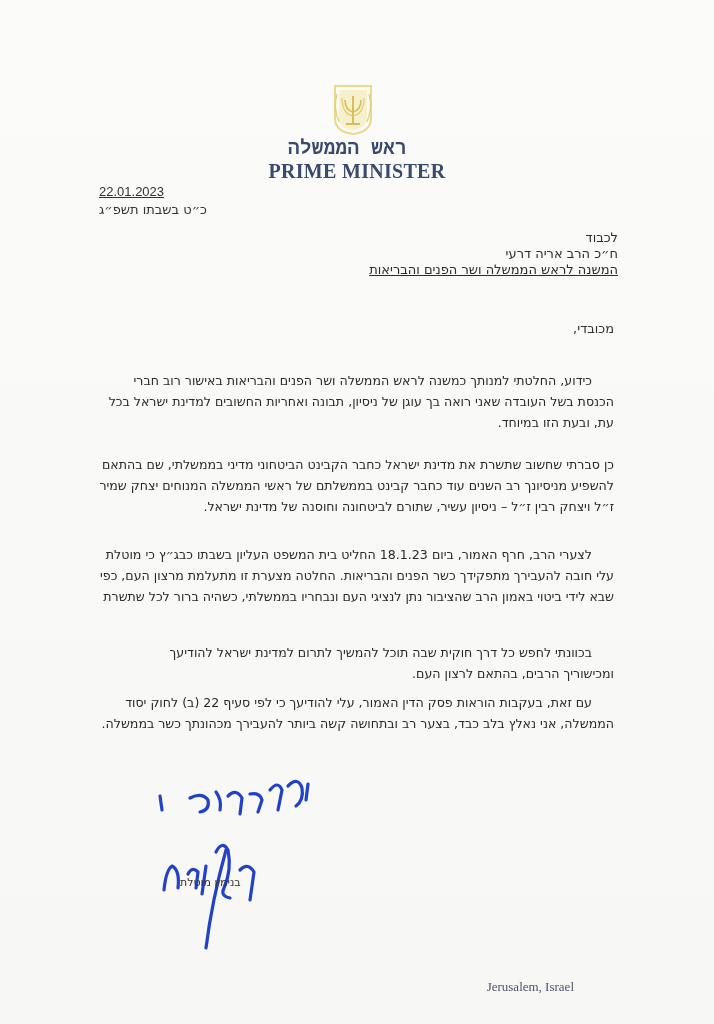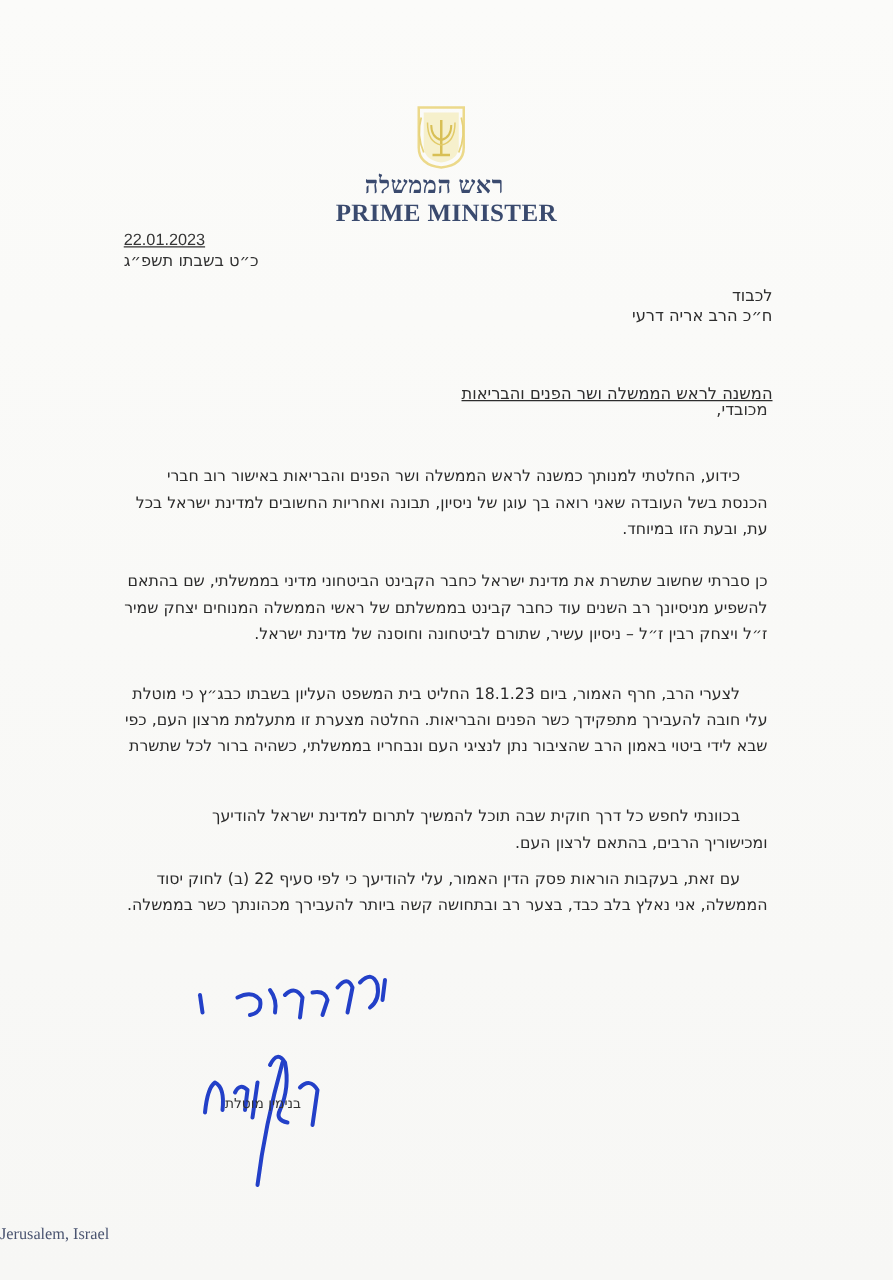--- a/index.html
+++ b/index.html
@@ -9,62 +9,62 @@
       font-family: "DejaVu Sans", sans-serif;
       color: #2a2a2a;
       position: relative;
     }
     .page { position: absolute; inset: 0; background: linear-gradient(180deg, #fbfbf9 0%, #f7f7f5 100%); }
     .emblem {
       position: absolute; left: 331px; top: 84px; width: 44px; height: 52px;
     }
     .header-he {
       position: absolute; left: 0; width: 695px; top: 138px; text-align: center;
-      font-family: Liberation Serif, serif; font-weight: bold; font-size: 19px;
+      font-family: Liberation Mono, monospace; font-weight: bold; font-size: 19px;
       color: #3a4a6e; direction: rtl; letter-spacing: 0.5px;
     }
     .header-en {
       position: absolute; left: 0; width: 714px; top: 160px; text-align: center;
       font-family: "Liberation Serif", serif; font-weight: bold; font-size: 20px;
       color: #3a4a6e; letter-spacing: 0.3px;
     }
     .date-greg {
       position: absolute; left: 99px; top: 184px; font-size: 13px; color: #333;
       font-family: "Liberation Sans", sans-serif;
       text-decoration: underline;
     }
     .date-heb {
       position: absolute; left: 99px; top: 202px; font-size: 13px; color: #333;
       direction: rtl; font-family: "DejaVu Sans", sans-serif;
     }
     .rtl { direction: rtl; text-align: right; }
     .addr { position: absolute; right: 96px; font-size: 13px; color: #2d2d2d; line-height: 1; }
     .addr1 { top: 231px; }
     .addr2 { top: 247px; }
-    .addr3 { top: 263px; text-decoration: underline; margin-top: 46px; }
+    .addr3 { top: 263px; text-decoration: underline; }
     .salutation { position: absolute; right: 100px; top: 321px; font-size: 13px; color: #333; }
     .para {
       position: absolute; right: 100px; width: 560px; font-size: 12.6px; line-height: 21px;
       color: #2a2a2a; text-align: justify; text-align-last: right;
     }
     .para .line { display: block; white-space: nowrap; }
     .p1 { top: 370px; }
     .p2 { top: 454px; }
     .p3 { top: 544px; }
     .p4 { top: 642px; }
     .p5 { top: 692px; }
     .indent { padding-right: 22px; }
     .signature {
       position: absolute; left: 150px; top: 770px; width: 170px; height: 180px;
     }
     .sig-name {
       position: absolute; left: 180px; top: 876px; font-size: 11px; color: #333; direction: rtl;
     }
     .footer {
-      position: absolute; left: 0; width: 574px; top: 979px; text-align: left;
+      position: absolute; left: 0; width: 574px; top: 979px; text-align: right;
       font-family: "Liberation Serif", serif; font-size: 13px; color: #4a5470;
     }
   </style>
 </head>
 <body>
 
 <div class="page">
 
   <svg class="emblem" viewBox="0 0 44 52">
     <path d="M4 2 H40 V34 Q40 48 22 50 Q4 48 4 34 Z" fill="none" stroke="#ecd98a" stroke-width="2"></path>

